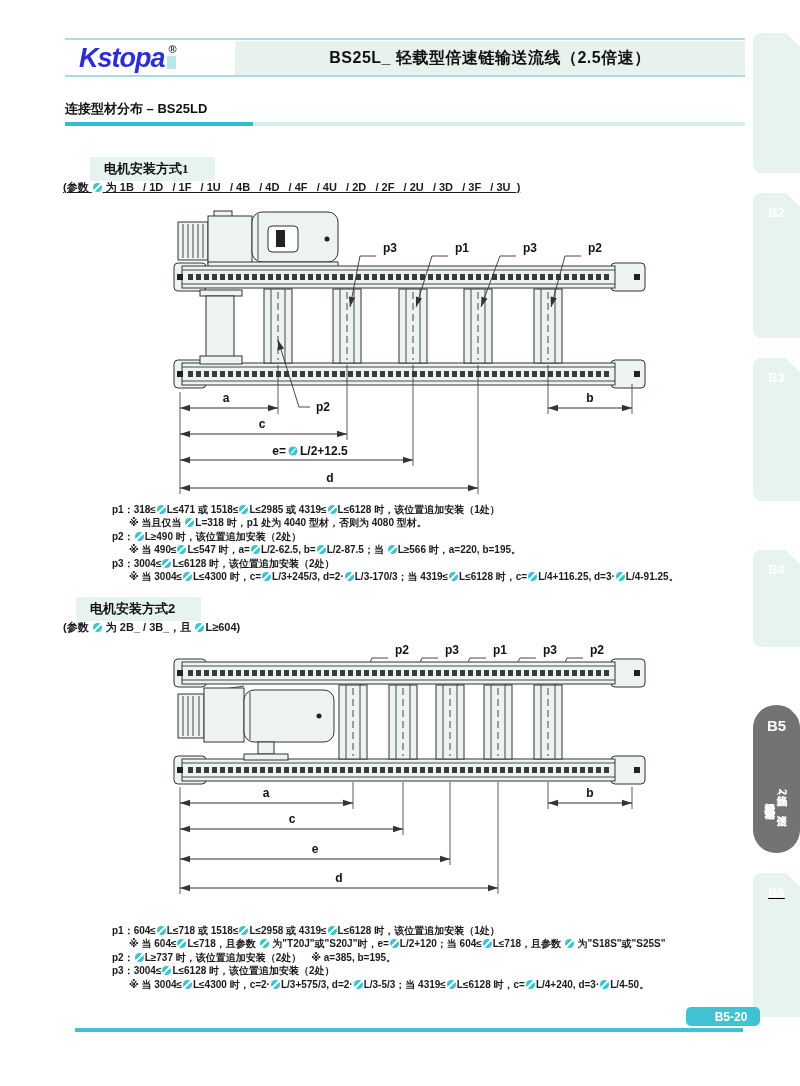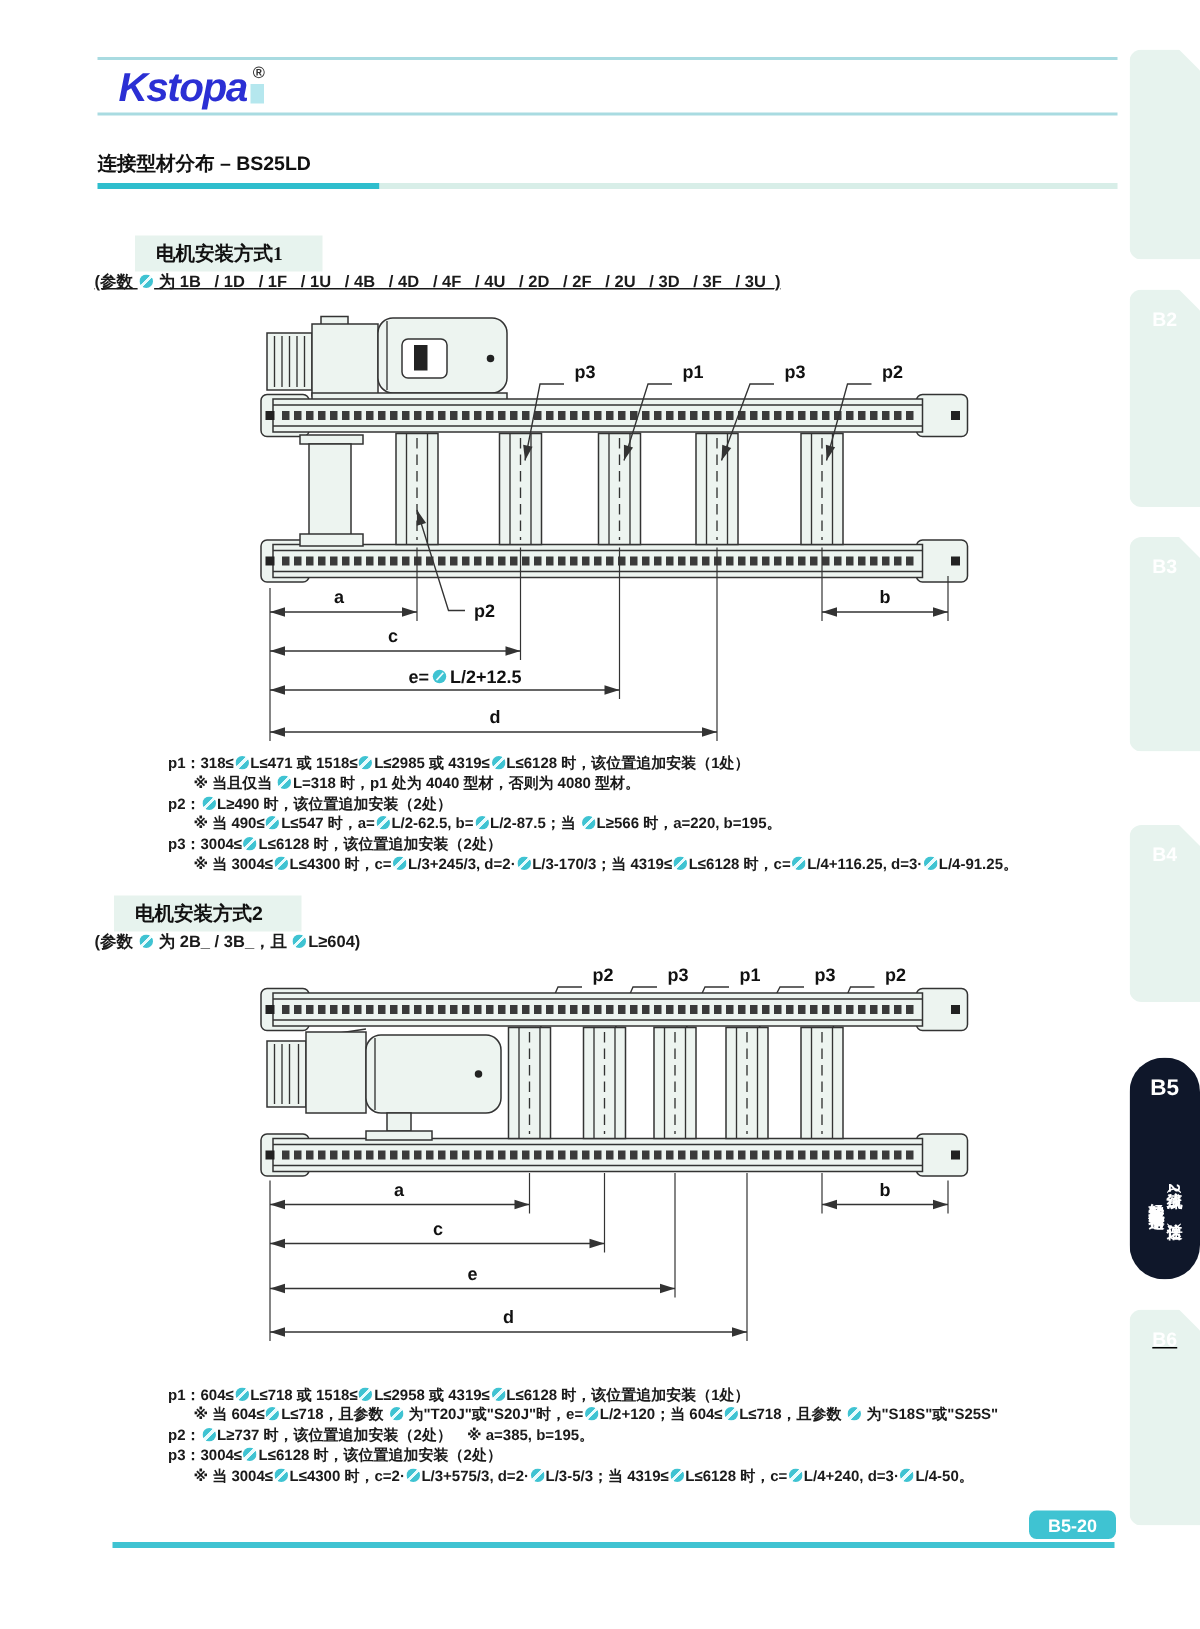--- a/index.html
+++ b/index.html
@@ -14,21 +14,21 @@
   .reg-wrap{position:relative;width:16px;height:30px;margin-left:2px;}
   .logo-accent{position:absolute;left:0;bottom:4px;width:9px;height:13px;background:#b5e7ee;}
   .logo-reg{position:absolute;left:2px;top:0;font-size:11px;color:#333;font-weight:bold;}
   .title-box{flex:1;background:#e7f2ed;display:flex;align-items:center;justify-content:center;}
   .title-text{font-size:16px;font-weight:bold;color:#111;letter-spacing:0.5px;}
 
   
   .tab{position:absolute;left:753px;width:47px;border-radius:8px 0 0 8px;background:#e7f3ee;
        clip-path:polygon(0 0,33px 0,47px 14px,47px 100%,0 100%);text-align:center;cursor:pointer;}
   .tab .tl{margin-top:12px;font-size:13px;font-weight:bold;color:#fff;}
-  .tab.active{background:#0f172a;border-radius:23px;}
+  .tab.active{background:#737373;border-radius:23px;}
   .tab.active .tl{font-size:15px;}
   .vtext{margin:8px auto 0;writing-mode:vertical-rl;height:112px;display:inline-block;
          font-size:10.5px;font-weight:bold;color:#fff;letter-spacing:1px;line-height:12px;}
   .vtext span{display:block;}
 
   
   .page-title{position:absolute;left:65px;top:100px;font-size:13px;font-weight:bold;color:#111;}
   .uline-dark{position:absolute;left:65px;top:122px;width:188px;height:4px;background:#2fbecd;}
   .uline-light{position:absolute;left:253px;top:122px;width:492px;height:4px;background:#d8eee8;}
 
@@ -53,50 +53,53 @@
   .f{fill:#edf4f0;stroke:#333;stroke-width:1;}
   .s{stroke:#333;stroke-width:0.9;fill:none;}
   .dash{stroke-dasharray:7 4;}
   .dim{stroke:#333;stroke-width:1;fill:none;}
   .ext{stroke:#333;stroke-width:0.8;fill:none;}
   .dlab{font-family:"Liberation Sans","DejaVu Sans",sans-serif;font-size:12px;font-weight:bold;fill:#111;}
 
   
   .page-badge{position:absolute;left:686px;top:1007px;width:58px;height:19px;background:#3fc3d2;
               border-radius:5px;color:#fff;font-size:12px;font-weight:bold;display:flex;
-              align-items:center;justify-content:center;}
+              align-items:center;justify-content:center;padding-left:16px;}
   .foot-line{position:absolute;left:75px;top:1028px;width:668px;height:4px;background:#3fc3d2;}
 </style>
 </head>
 <body>
 
 <div id="page">
 
   <div class="hline" style="left:65px;top:38px;width:680px;"></div>
   <div class="header-band">
     <div class="logo-box">
       <span class="logo-text">Kstopa</span>
       <span class="reg-wrap">
         <span class="logo-accent"></span>
         <span class="logo-reg">®</span>
       </span>
     </div>
+    <div class="title-box">
+      <span class="title-text">BS25L_ 轻载型倍速链输送流线（2.5倍速）</span>
+    </div>
   </div>
   <div class="hline" style="left:65px;top:75px;width:680px;"></div>
 
   <div class="tab" style="top:33px;height:140px;padding-left:44px;">
     <div class="tl">B1</div>
   </div>
   <div class="tab" style="top:193px;height:145px;">
     <div class="tl">B2</div>
   </div>
   <div class="tab" style="top:358px;height:143px;">
     <div class="tl">B3</div>
   </div>
-  <div class="tab" style="top:550px;height:118px;">
+  <div class="tab" style="top:550px;height:97px;">
     <div class="tl">B4</div>
   </div>
   <div class="tab active" style="top:705px;height:148px;">
     <div class="tl">B5</div>
     <div class="vtext">
       <span>流线（2.5倍速）</span>
       <span>轻载型倍速链输送</span>
     </div>
   </div>
   <div class="tab" style="top:873px;height:144px;text-decoration:underline;">

